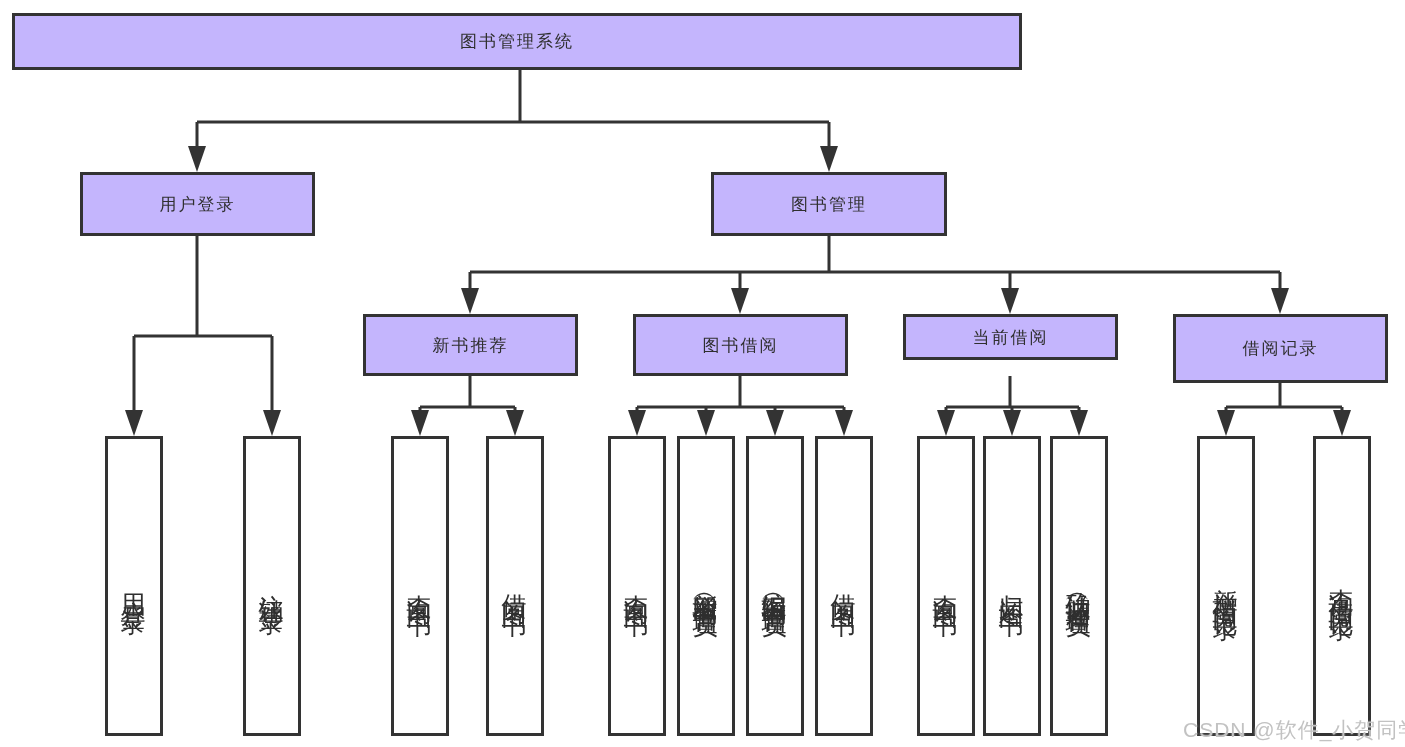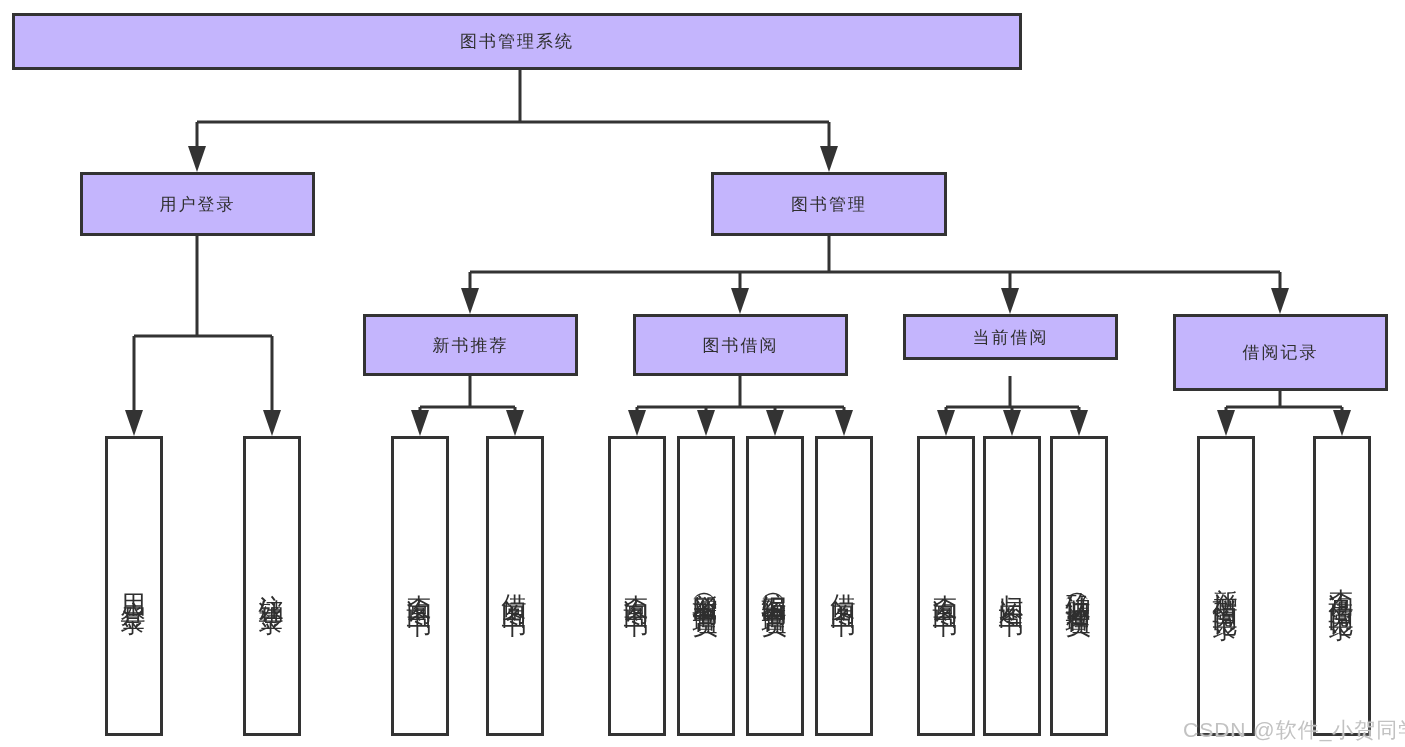--- a/index.html
+++ b/index.html
@@ -113,21 +113,21 @@
   </svg>
 
   <div class="hbox" style="left:12px; top:13px; width:1010px; height:57px;">图书管理系统</div>
 
   <div class="hbox" style="left:80px; top:172px; width:235px; height:64px;">用户登录</div>
   <div class="hbox" style="left:711px; top:172px; width:236px; height:64px;font-family:Liberation Mono, monospace;">图书管理</div>
 
   <div class="hbox" style="left:363px; top:314px; width:215px; height:62px;">新书推荐</div>
   <div class="hbox" style="left:633px; top:314px; width:215px; height:62px;">图书借阅</div>
   <div class="hbox" style="left:903px; top:314px; width:215px; height:46px;">当前借阅</div>
-  <div class="hbox" style="left:1173px; top:314px; width:215px; height:77px;">借阅记录</div>
+  <div class="hbox" style="left:1173px; top:314px; width:215px; height:69px;">借阅记录</div>
 
   <div class="vbox" style="left:105px;">用户登录</div>
   <div class="vbox" style="left:243px;">注销登录</div>
 
   <div class="vbox" style="left:391px;">查询图书</div>
   <div class="vbox" style="left:486px;">借阅图书</div>
 
   <div class="vbox" style="left:608px;">查询图书</div>
   <div class="vbox" style="left:677px; letter-spacing:3px;">新增图书（管理员）</div>
   <div class="vbox" style="left:746px; letter-spacing:3px;">编辑图书（管理员）</div>

